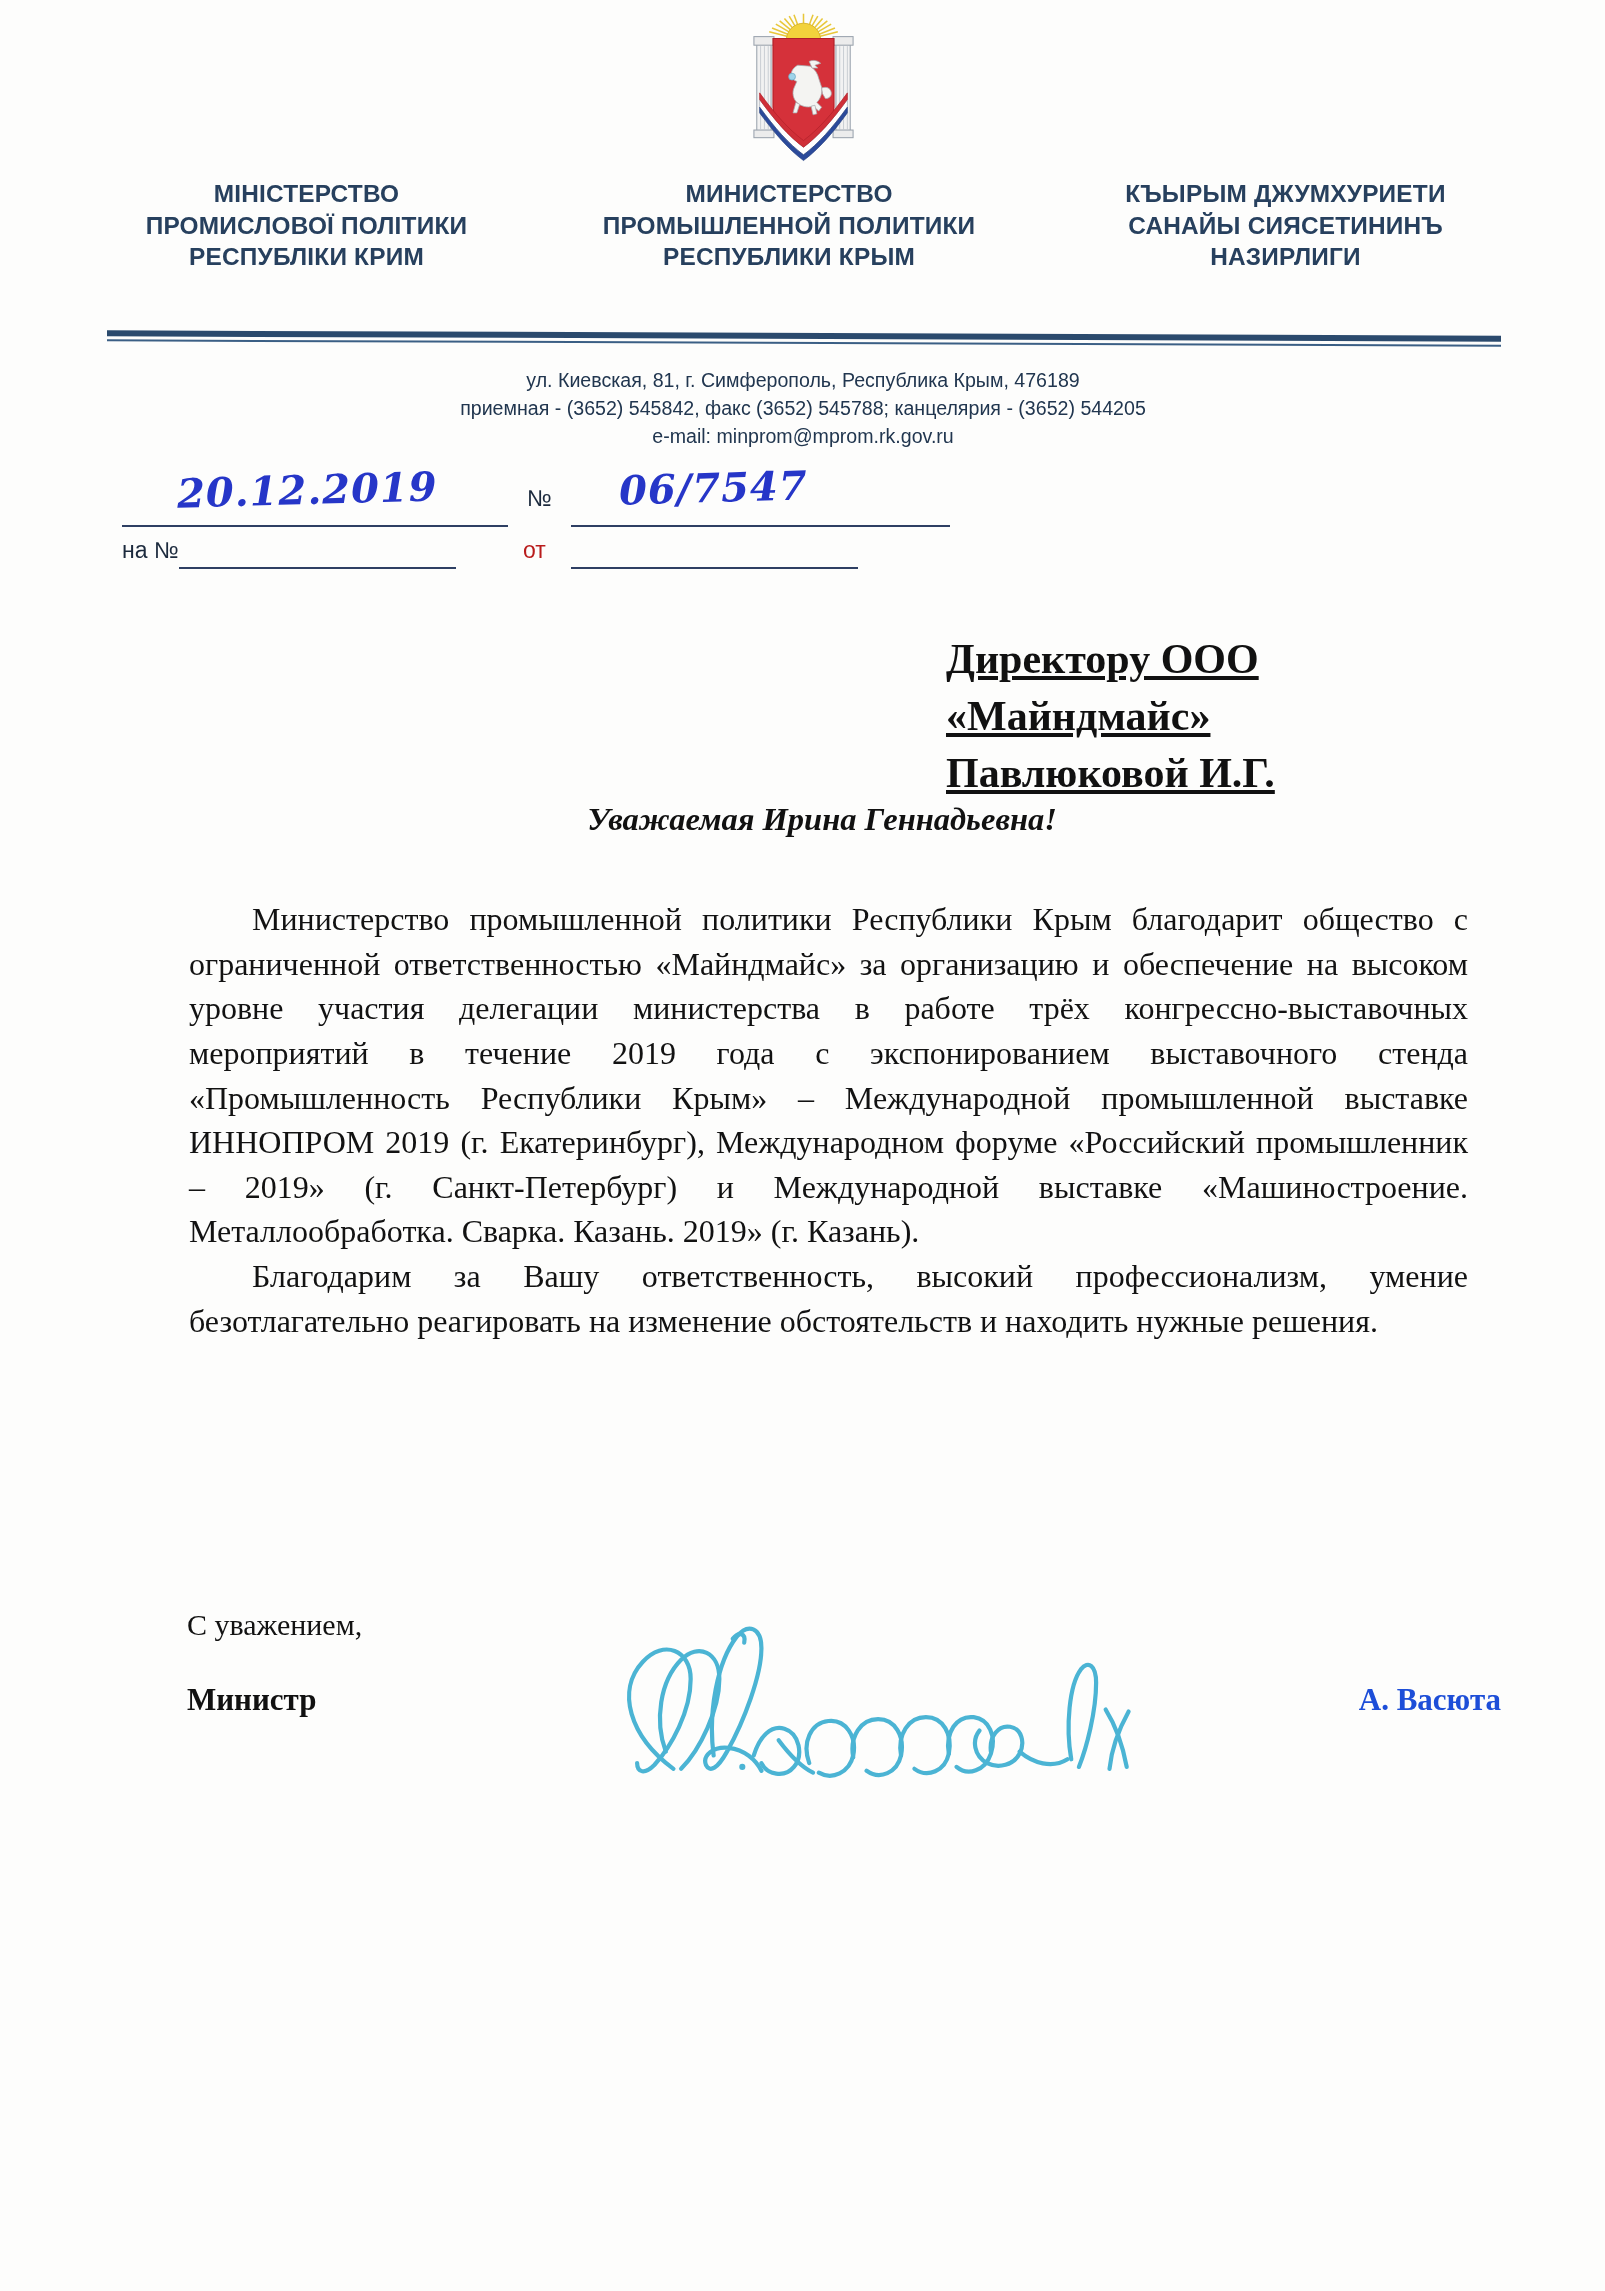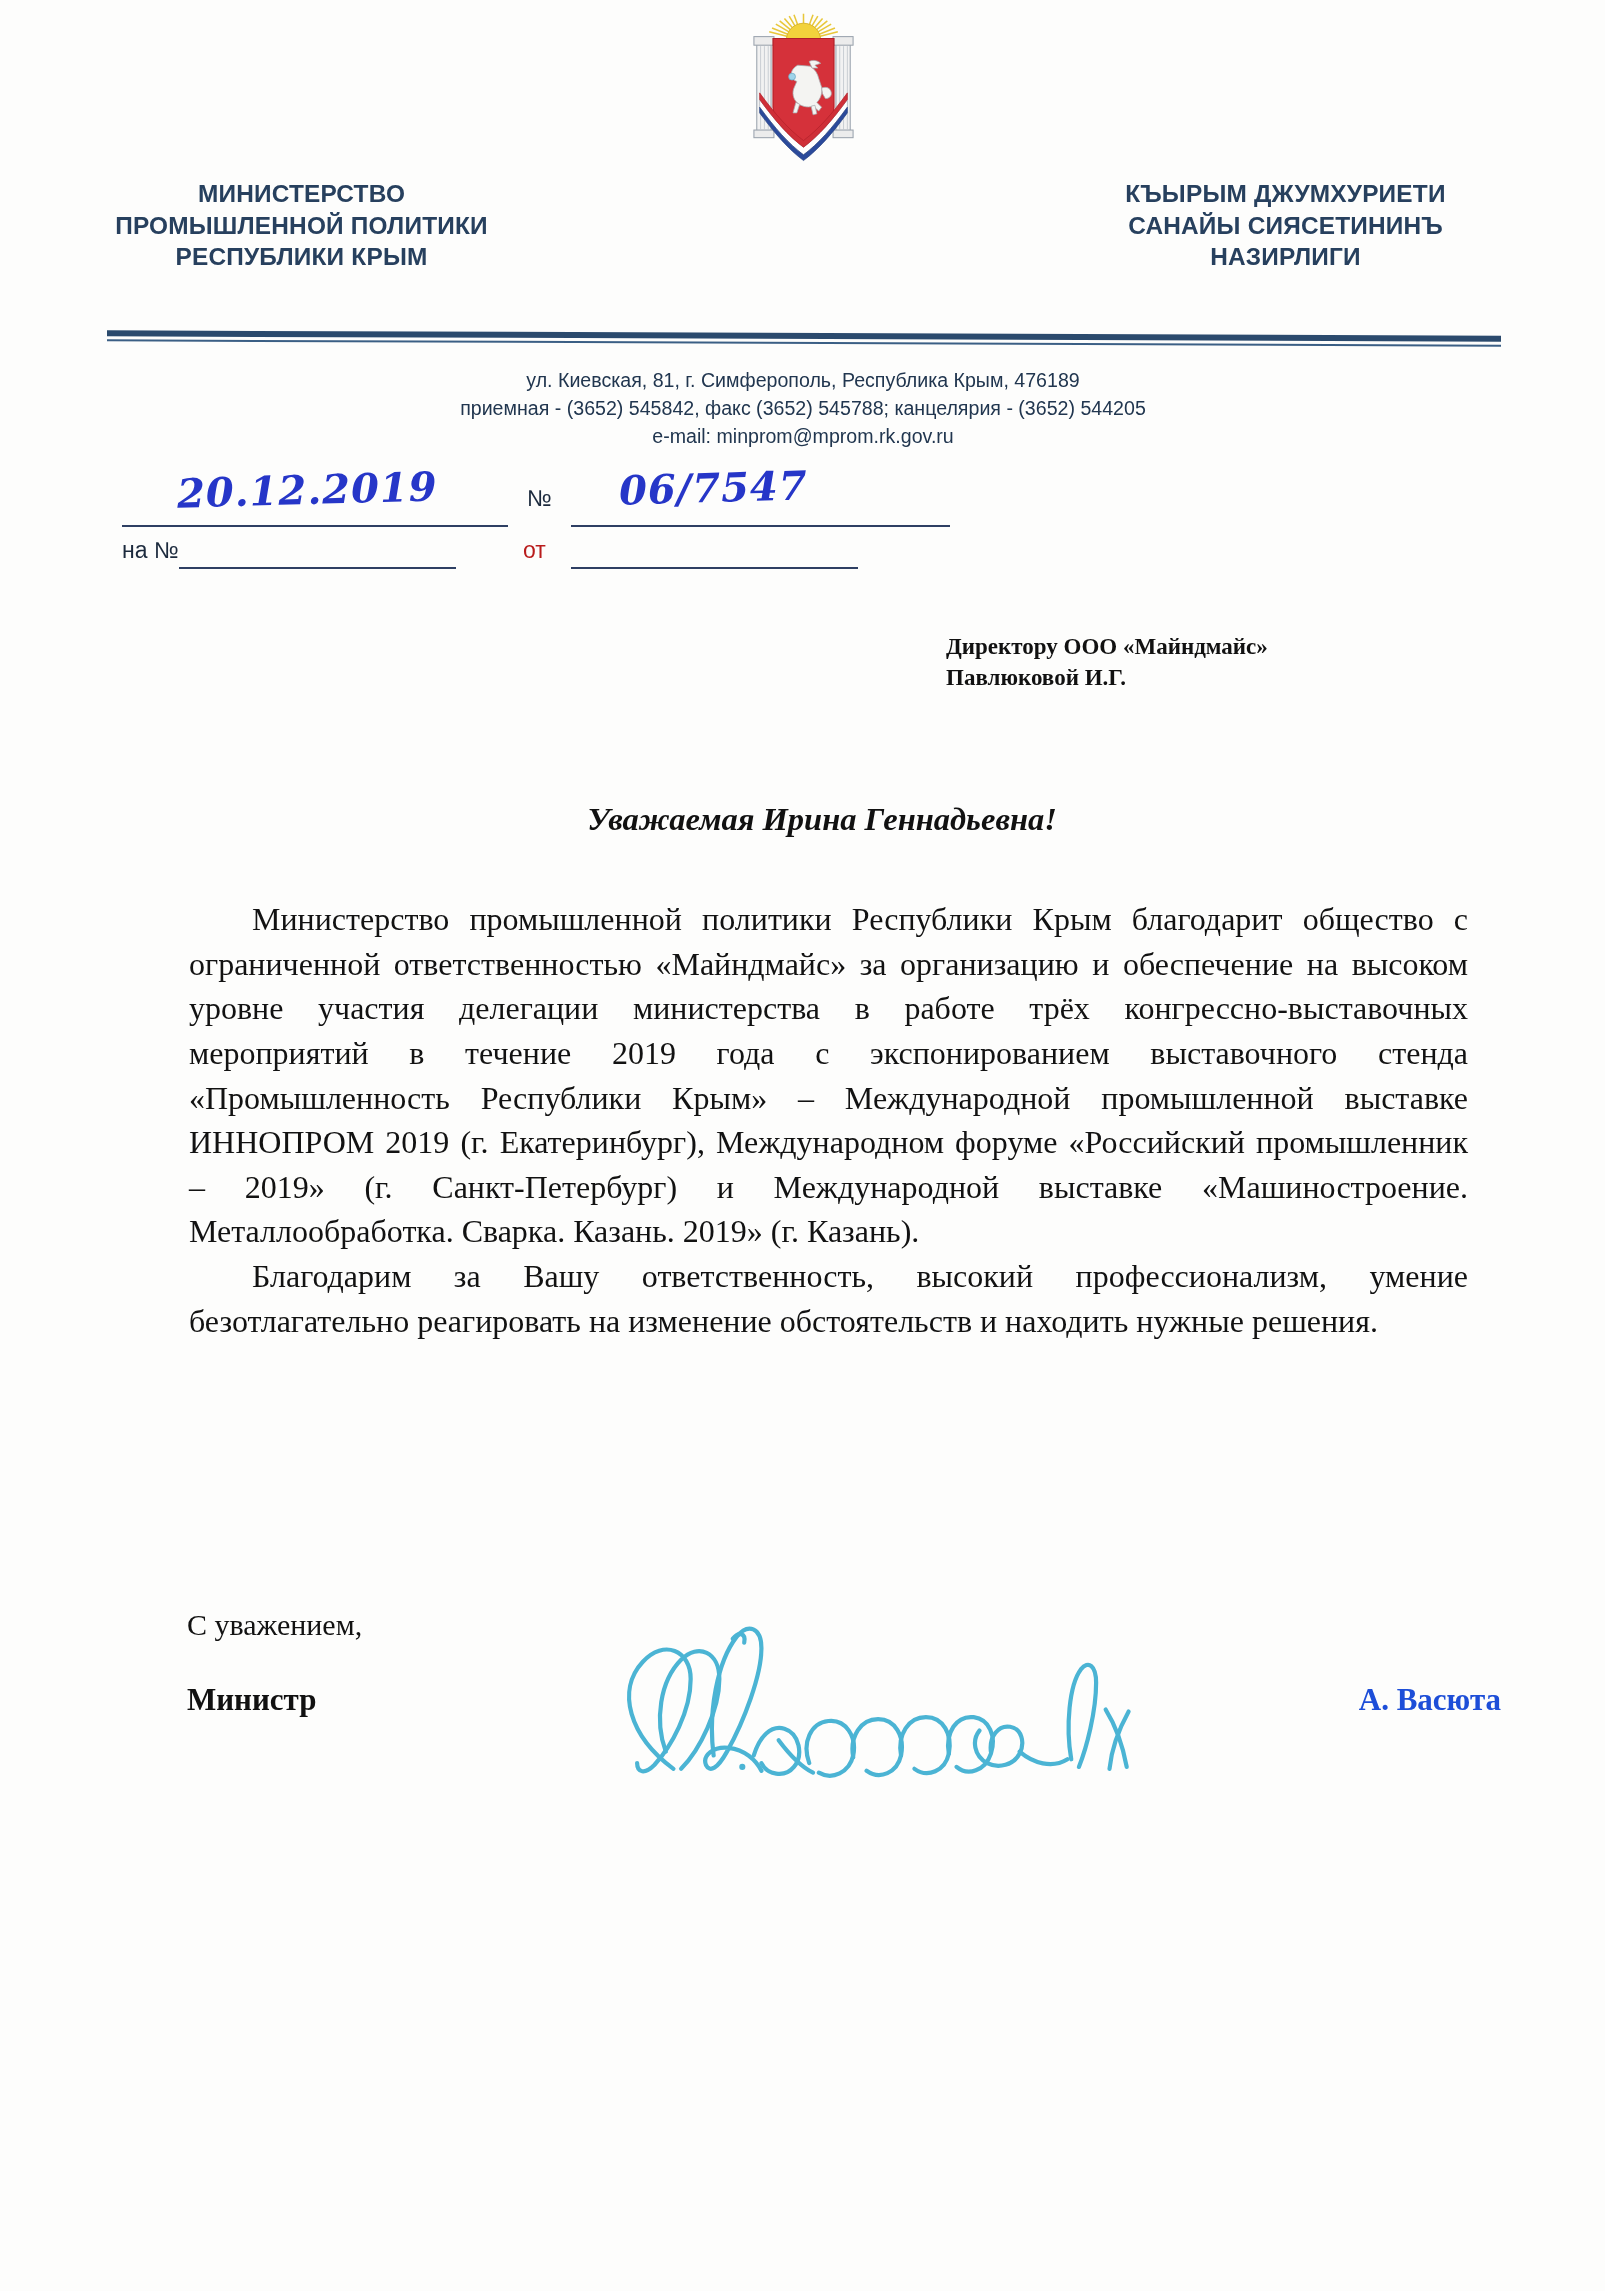--- a/index.html
+++ b/index.html
@@ -191,23 +191,24 @@
   }
 
   
   .addressee {
     position: absolute;
     left: 946px;
     top: 631px;
     width: 574px;
     font-family: "Liberation Serif", serif;
     font-weight: bold;
-    font-size: 23px;
+    font-size: 42px;
     line-height: 1.36;
     color: #111;
+    text-decoration: underline;
   }
 
   
   .salutation {
     position: absolute;
     left: 0;
     right: 0;
     top: 801px;
     text-align: center;
     font-family: "Liberation Serif", serif;
@@ -330,20 +331,23 @@
 
       <g>
         <path d="M34 96 C50 118 64 134 80 146 C96 134 110 118 126 96 L126 104 C110 126 96 142 80 154 C64 142 50 126 34 104 Z" fill="#ffffff" stroke="#b9bfc5" stroke-width="0.9"></path>
         <path d="M34 104 C50 126 64 142 80 154 C96 142 110 126 126 104 L126 110 C110 132 96 148 80 160 C64 148 50 132 34 110 Z" fill="#2b4a9b" stroke="#24407f" stroke-width="0.7"></path>
         <path d="M34 89 C50 111 64 127 80 139 C96 127 110 111 126 89 L126 96 C110 118 96 134 80 146 C64 134 50 118 34 96 Z" fill="#cf2f38" stroke="#b02028" stroke-width="0.7"></path>
       </g>
     </svg>
   </div>
 
   <div class="letterhead">
+    <div class="lh-col ua">МІНІСТЕРСТВО
+ПРОМИСЛОВОЇ ПОЛІТИКИ
+РЕСПУБЛІКИ КРИМ</div>
     <div class="lh-col ru">МИНИСТЕРСТВО
 ПРОМЫШЛЕННОЙ ПОЛИТИКИ
 РЕСПУБЛИКИ КРЫМ</div>
     <div class="lh-col crh">КЪЫРЫМ ДЖУМХУРИЕТИ
 САНАЙЫ СИЯСЕТИНИНЪ
 НАЗИРЛИГИ</div>
   </div>
 
   <div class="rule-group">
     <div class="rule-thick"></div>

